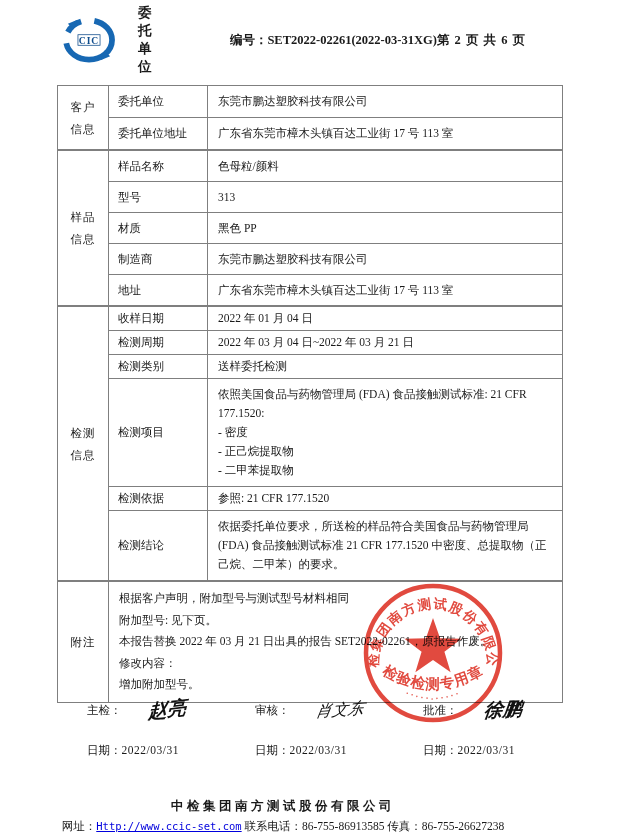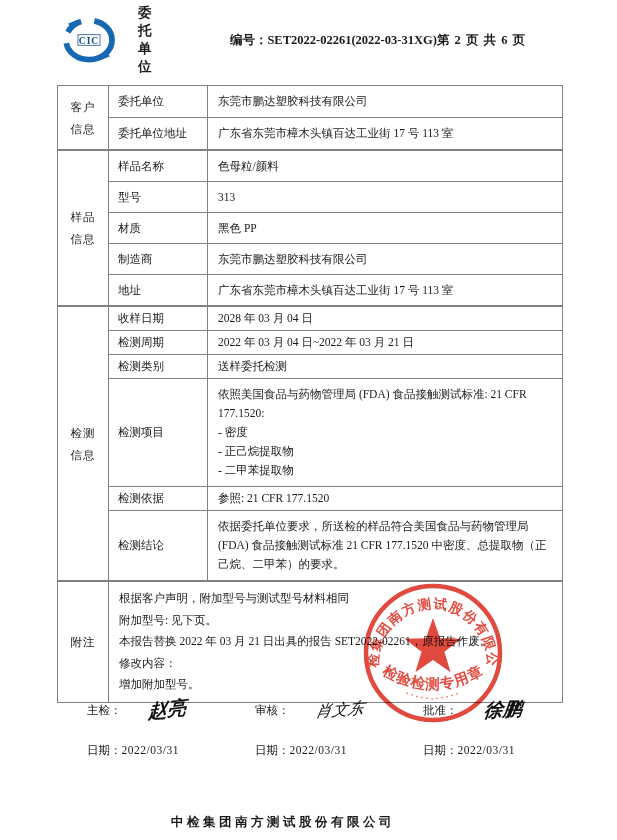--- a/index.html
+++ b/index.html
@@ -124,21 +124,21 @@
       </tr>
     </tbody>
       </table>
 
     <table class="sec">
       <tbody>
           <tr class="r23">
         <td class="group" rowspan="6">检测
 信息</td>
         <td class="lbl">收样日期</td>
-        <td class="val">2028 年 03 月 04 日</td>
+        <td class="val">2022 年 01 月 04 日</td>
       </tr>
       <tr class="r23">
         <td class="lbl">检测周期</td>
         <td class="val">2022 年 03 月 04 日~2022 年 03 月 21 日</td>
       </tr>
       <tr class="r23">
         <td class="lbl">检测类别</td>
         <td class="val">送样委托检测</td>
       </tr>
       <tr>
@@ -219,15 +219,20 @@
     <text font-size="14.5" font-weight="bold" fill="#df3a2e" letter-spacing="1" font-family="'Liberation Sans',sans-serif">
       <textPath href="#arcBottom" startOffset="50%" text-anchor="middle">检验检测专用章</textPath>
     </text>
     <text font-size="5.5" fill="#df3a2e" letter-spacing="2" font-family="'DejaVu Sans',sans-serif" opacity="0.85">
       <textPath href="#arcSerial" startOffset="50%" text-anchor="middle">•••••••••••</textPath>
     </text>
   </svg>
 
   <div class="footer">
     <div class="f-company">中检集团南方测试股份有限公司</div>
+    <div class="f-line">
+      <span>网址：</span><a class="f-link" href="#">Http://www.ccic-set.com</a>
+      <span>联系电话：86-755-86913585</span>
+      <span>传真：86-755-26627238</span>
+    </div>
   </div>
 
 </div>
 
 </body></html>

